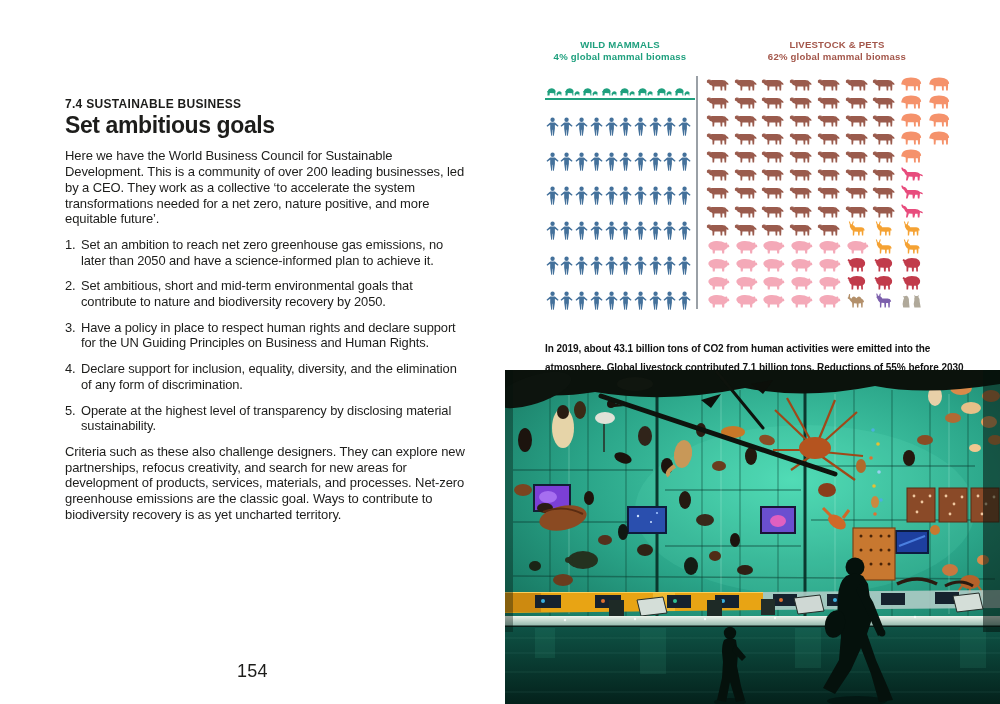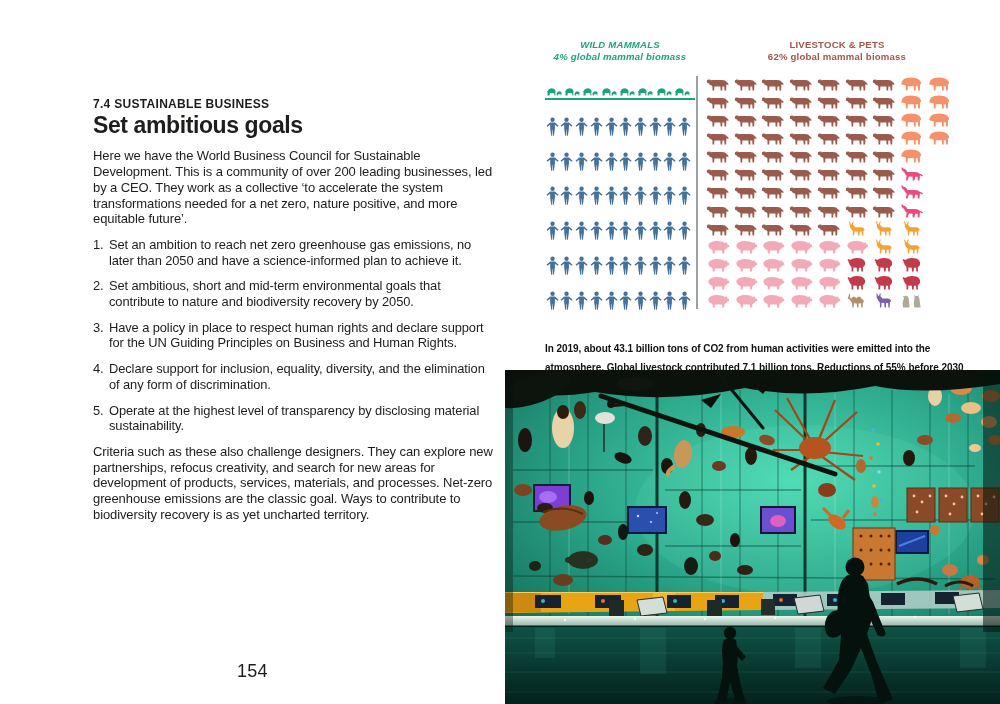--- a/index.html
+++ b/index.html
@@ -3,21 +3,21 @@
 <meta charset="utf-8">
 <style>
   html,body{margin:0;padding:0;}
   body{
     width:1000px;height:704px;position:relative;overflow:hidden;
     background:#ffffff;
     font-family:"Liberation Sans", sans-serif;
     color:#1d1d1b;
   }
   
-  .left-col{position:absolute;left:65px;top:97px;width:402px;margin-left:28px;}
+  .left-col{position:absolute;left:65px;top:97px;width:402px;}
   .kicker{font-size:12px;font-weight:700;letter-spacing:.3px;margin:0 0 3px;}
   .headline{font-size:23px;font-weight:700;letter-spacing:-.4px;line-height:1.02;margin:0 0 11px;}
   .body-p{font-size:13px;line-height:15.7px;margin:0 0 10px;letter-spacing:-.1px;}
   .crit{display:flex;margin:0 0 10px;font-size:12.9px;line-height:15.7px;letter-spacing:-.1px;}
   .crit .num{flex:0 0 16px;}
   .crit .txt{flex:1;}
   .page-num{position:absolute;left:237px;top:661px;font-size:18px;letter-spacing:.2px;}
   
   .infographic{position:absolute;left:545px;top:36px;width:424px;height:300px;}
   .ig-hdr{position:absolute;text-align:center;font-weight:700;font-size:9.6px;line-height:11.5px;letter-spacing:.2px;}
@@ -108,21 +108,21 @@
     <span class="num">5.</span>
     <span class="txt">Operate at the highest level of transparency by disclosing material sustainability.</span>
   </div>
 
   <p class="body-p">Criteria such as these also challenge designers. They can explore new partnerships, refocus creativity, and search for new areas for development of products, services, materials, and processes. Net-zero greenhouse emissions are the classic goal. Ways to contribute to biodiversity recovery is as yet uncharted territory.</p>
 </section>
 
 <div class="page-num">154</div>
 
 <div class="infographic">
-  <div class="ig-hdr hdr-left" style="color: rgb(31, 160, 126); font-style: italic;">
+  <div class="ig-hdr hdr-left" style="color: rgb(31, 160, 126);">
     <div>WILD MAMMALS</div>
     <div>4% global mammal biomass</div>
   </div>
   <div class="ig-hdr hdr-right" style="color: rgb(163, 86, 74);">
     <div>LIVESTOCK &amp; PETS</div>
     <div>62% global mammal biomass</div>
   </div>
 
   <div class="picto-left" id="picto-left">
       <div class="picto-row row-wild" style="border-bottom-color: rgb(31, 160, 126);">

